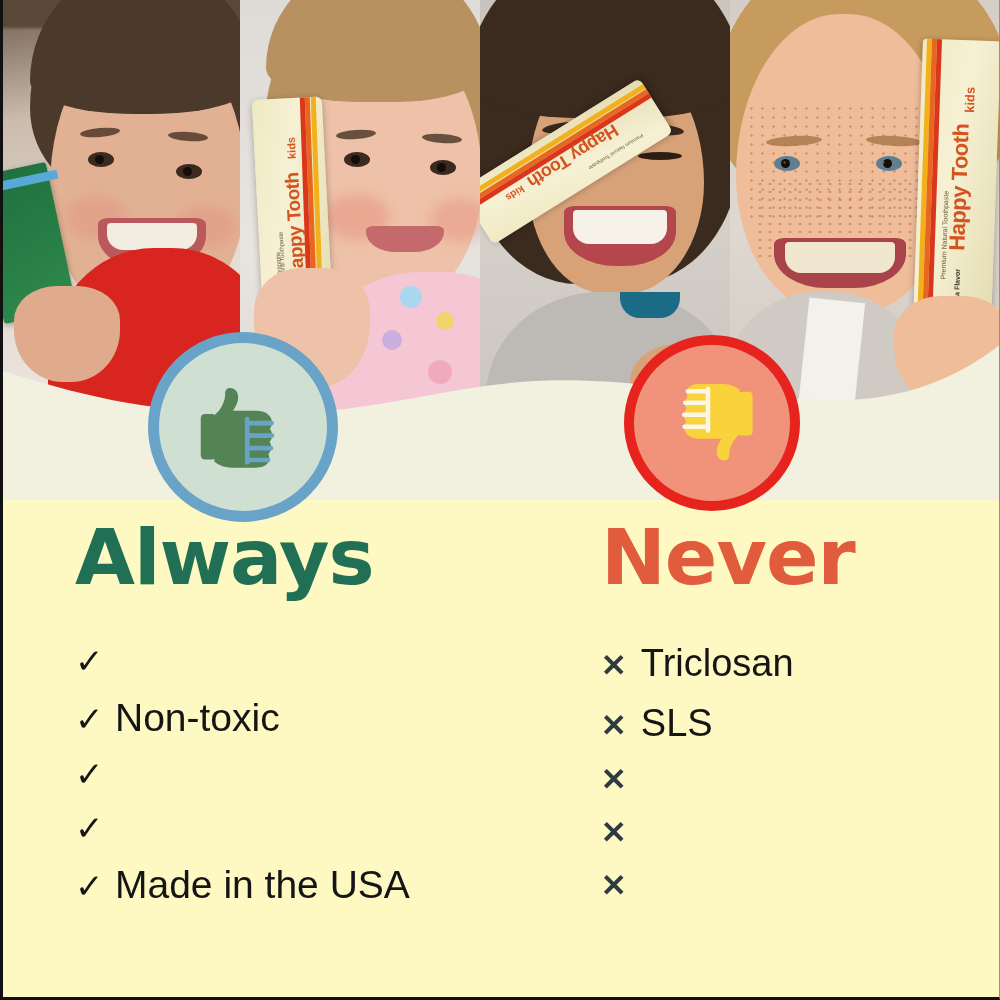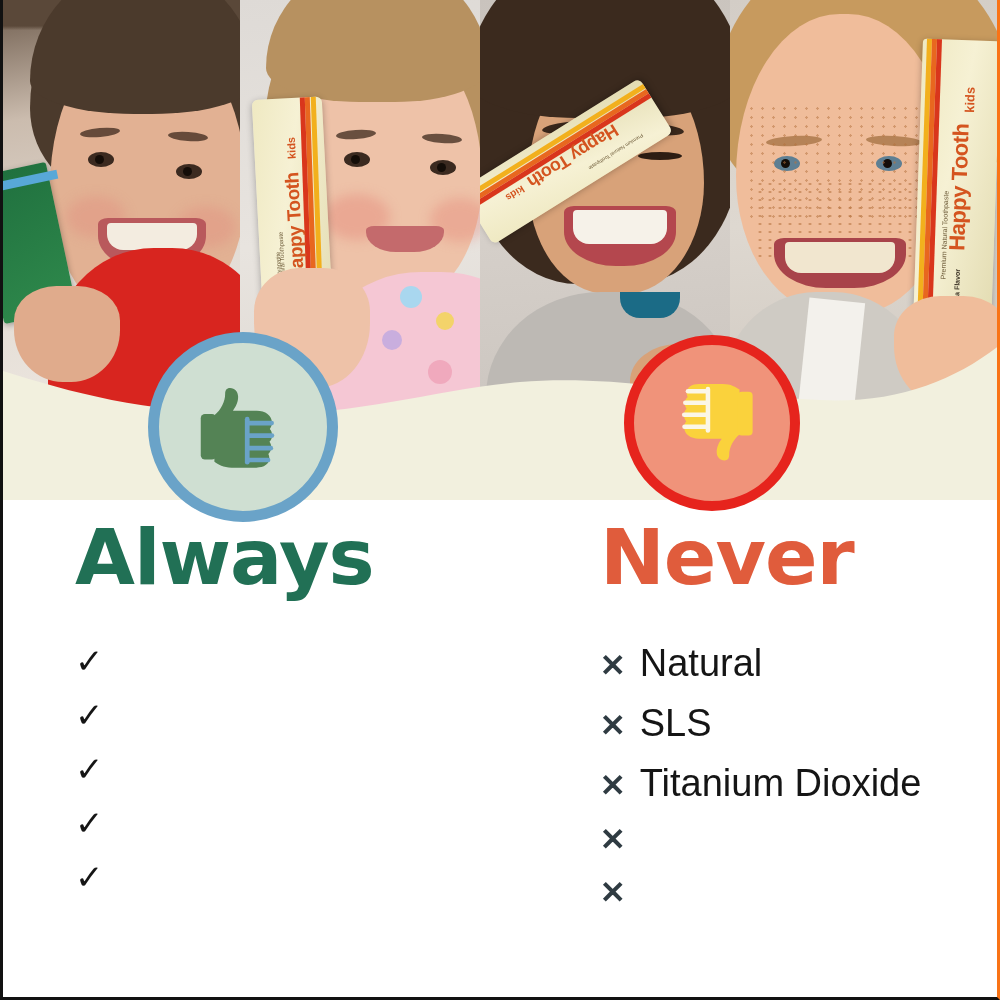--- a/index.html
+++ b/index.html
@@ -10,24 +10,24 @@
   }
   body {
     font-family: "Liberation Sans", sans-serif;
   }
 
   #poster {
     position: relative;
     width: 1000px;
     height: 1000px;
     overflow: hidden;
-    background: #ffffff;
+    background: #fef9c3;
     box-sizing: border-box;
     border-left: 3px solid #111111;
-    border-right: 3px solid #f97316;
+    border-right: 1px solid #f97316;
     border-bottom: 3px solid #111111;
   }
 
   
   .photo-strip {
     position: absolute;
     left: -3px;
     top: 0;
     width: 1000px;
     height: 432px;
@@ -378,47 +378,48 @@
   <div class="columns">
 
     <div class="col col-always">
       <h2 class="col-title title-always">Always</h2>
       <ul class="list list-always">
         <li>
           <span class="mark">✓</span>
         </li>
         <li>
           <span class="mark">✓</span>
+          <span>Non-toxic</span>
         </li>
         <li>
           <span class="mark">✓</span>
         </li>
         <li>
           <span class="mark">✓</span>
         </li>
         <li>
           <span class="mark">✓</span>
+          <span>Made in the USA</span>
         </li>
       </ul>
     </div>
 
     <div class="col col-never">
       <h2 class="col-title title-never">Never</h2>
       <ul class="list list-never">
         <li>
           <span class="mark">✕</span>
-          <span>Natural</span>
+          <span>Triclosan</span>
         </li>
         <li>
           <span class="mark">✕</span>
           <span>SLS</span>
         </li>
         <li>
           <span class="mark">✕</span>
-          <span>Titanium Dioxide</span>
         </li>
         <li>
           <span class="mark">✕</span>
         </li>
         <li>
           <span class="mark">✕</span>
         </li>
       </ul>
     </div>
   </div>

